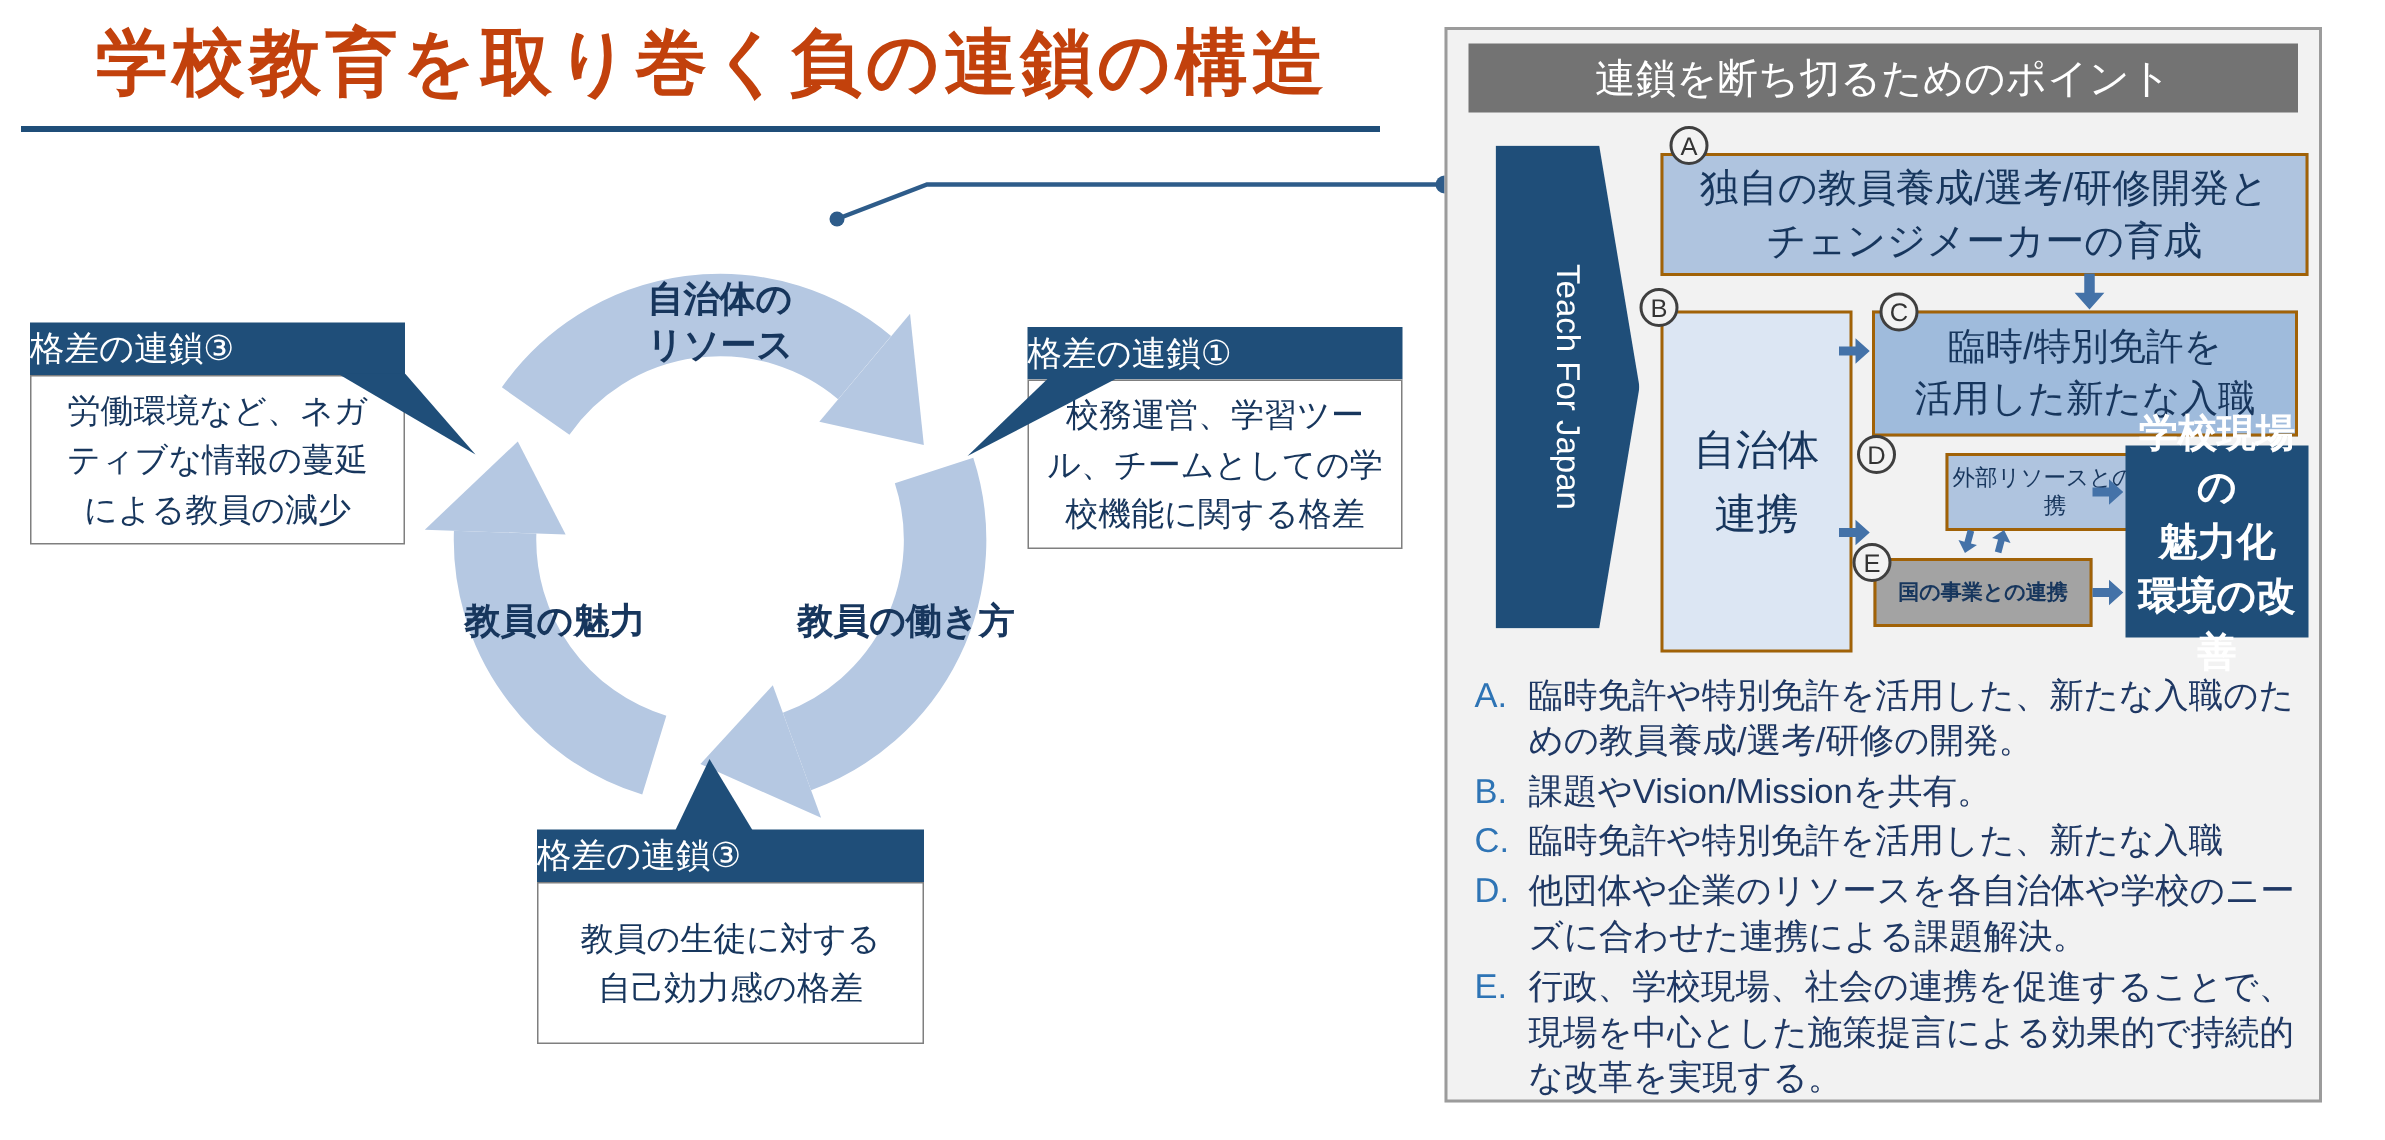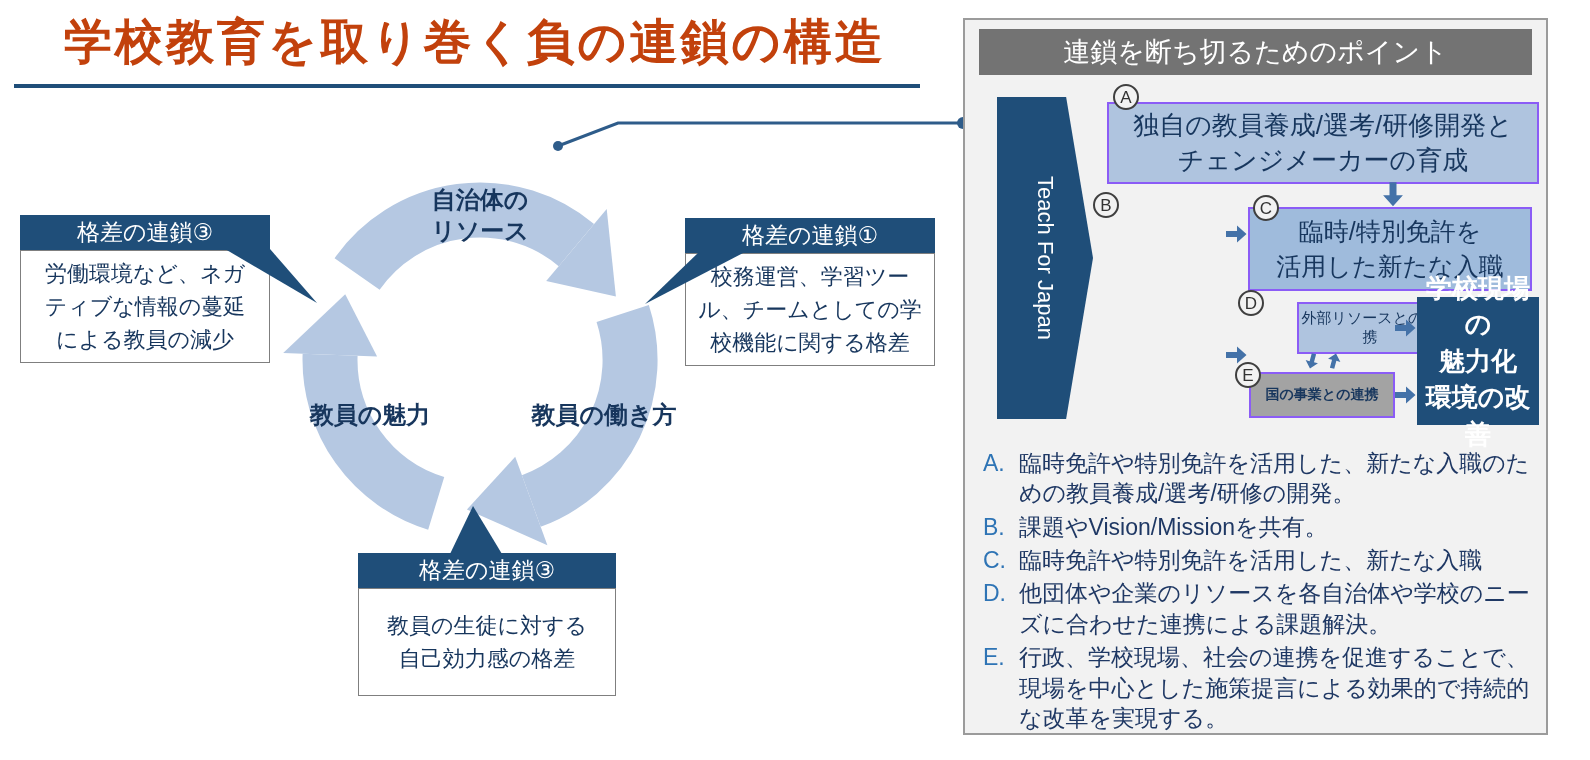--- a/index.html
+++ b/index.html
@@ -16,21 +16,21 @@
   .cycle-svg { position:absolute; left:230px; top:110px; width:500px; height:500px; }
   .cycle-label { position:absolute; font-weight:700; color:#17365D; text-align:center;
                  font-size:24px; line-height:1.3; white-space:pre-line; }
   .lbl-top   { left:385px; top:184px; width:190px; }
   .lbl-left  { left:290px; top:399px; width:160px; }
   .lbl-right { left:524px; top:399px; width:160px; }
 
   
   .callout { position:absolute; }
   .callout-head { background:#1F4E79; color:#fff; font-size:23px; height:35px; line-height:35px;
-                  text-align:center; }
+                  }
   .callout-body { background:#fff; border:1px solid #7F7F7F; color:#17365D; font-size:22px;
                   line-height:1.5; text-align:center; padding:6px 2px; white-space:pre-line; }
   .co3 { left:20px;  top:215px; width:250px; }
   .co1 { left:685px; top:218px; width:250px; }
   .co2 { left:358px; top:553px; width:258px; }
   .co2 .callout-body { padding:20px 2px; }
   .pointer-svg { position:absolute; }
 
   
   .connector-svg { position:absolute; left:0; top:0; width:1590px; height:760px; pointer-events:none; }
@@ -40,21 +40,21 @@
            background:#F2F2F2; border:2px solid #9B9B9B; }
   .panel-header { position:absolute; left:14px; top:9px; width:553px; height:46px; background:#737373;
                   color:#fff; font-size:27px; line-height:46px; text-align:center; }
 
   .tfj { position:absolute; left:32px; top:77px; width:96px; height:322px; background:#1F4E79;
          clip-path:polygon(0 0, 72% 0, 100% 50%, 72% 100%, 0 100%);
          display:flex; align-items:center; justify-content:center; }
   .tfj-text { transform:rotate(90deg); white-space:nowrap; color:#fff; font-size:22px; }
 
   .fbox { position:absolute; display:flex; align-items:center; justify-content:center; text-align:center;
-          border:2px solid #8b5cf6; color:#17365D; white-space:pre-line; }
+          border:2px solid #a16207; color:#17365D; white-space:pre-line; }
   .box-a { left:142px; top:82px;  width:432px; height:82px;  background:#AFC4DF; font-size:26px; line-height:1.35; }
   .box-b { left:142px; top:187px; width:128px; height:228px; background:#DCE6F3; font-size:28px; line-height:1.55; }
   .box-c { left:283px; top:187px; width:284px; height:84px;  background:#9FBBDC; font-size:25px; line-height:1.4; }
   .box-d { left:284px; top:282px; width:146px; height:52px;  background:#AFC4DF; font-size:15px; font-weight:400;margin-left:48px; }
   .box-e { left:284px; top:352px; width:146px; height:46px;  background:#a3a3a3; font-size:14px; font-weight:700; }
   .box-outcome { left:452px; top:277px; width:122px; height:128px; background:#1F4E79; border:none;
                  color:#fff; font-size:26px; font-weight:700; line-height:1.4; }
 
   .tag { position:absolute; width:26px; height:26px; border:2px solid #3F3F3F; border-radius:50%;
          background:#F2F2F2; color:#333; font-size:17px; text-align:center; line-height:23px; z-index:3; }
@@ -133,20 +133,22 @@
 
   <div class="panel">
     <div class="panel-header">連鎖を断ち切るためのポイント</div>
 
     <div class="tfj">
       <span class="tfj-text">Teach For Japan</span>
     </div>
 
     <div class="fbox box-a" style="white-space: pre-line;">独自の教員養成/選考/研修開発と
 チェンジメーカーの育成</div>
+    <div class="fbox box-b" style="white-space: pre-line;">自治体
+連携</div>
     <div class="fbox box-c" style="white-space: pre-line;">臨時/特別免許を
 活用した新たな入職</div>
     <div class="fbox box-d" style="white-space: pre-line;">外部リソースとの連携</div>
     <div class="fbox box-e" style="white-space: pre-line;">国の事業との連携</div>
     <div class="fbox box-outcome" style="white-space: pre-line;">学校現場の
 魅力化
 環境の改善</div>
 
     <div class="tag tag-a">A</div>
     <div class="tag tag-b">B</div>

